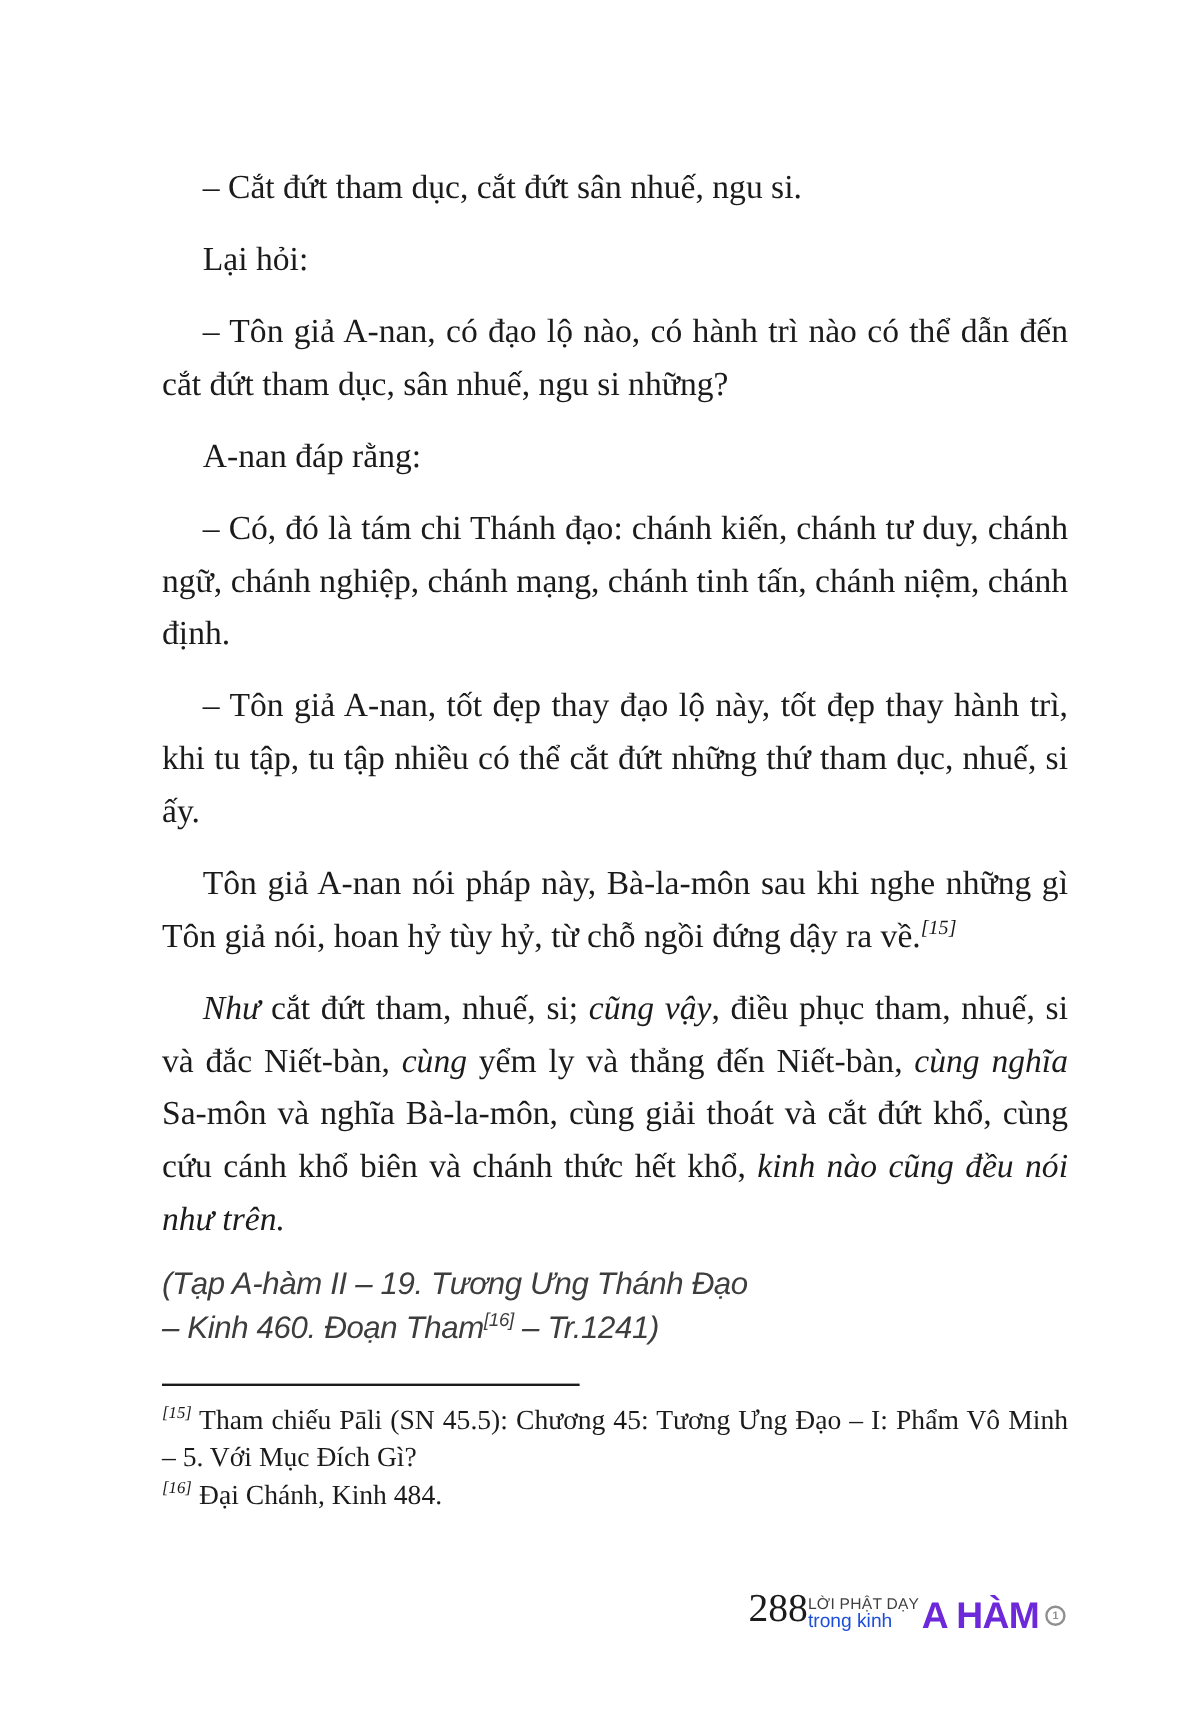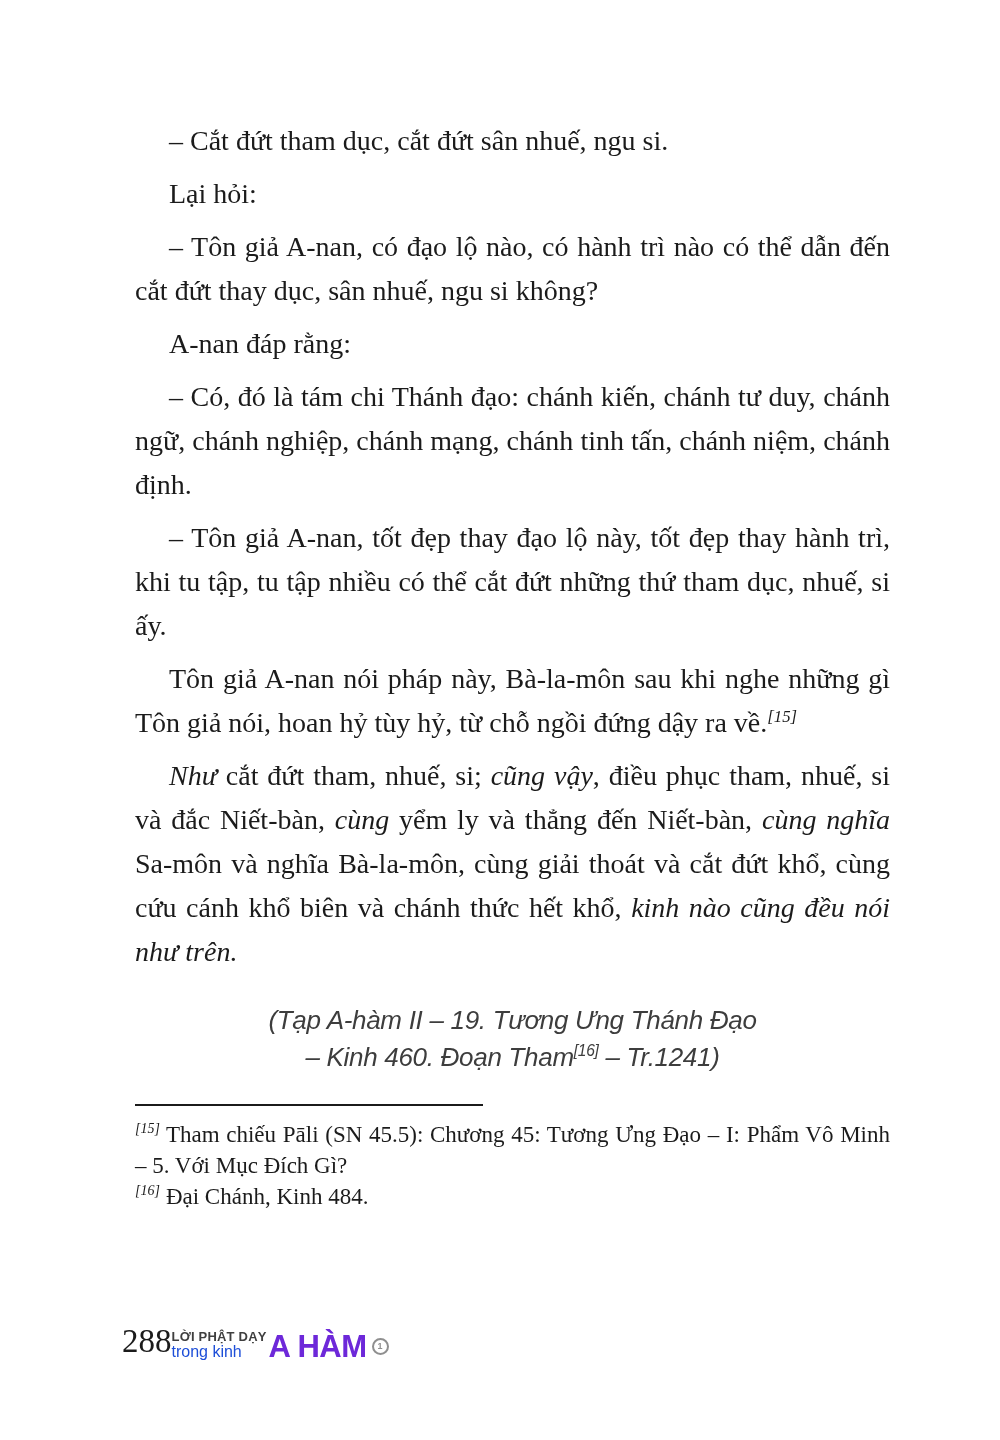--- a/index.html
+++ b/index.html
@@ -16,33 +16,33 @@
     position: absolute;
     left: 135px;
     top: 119px;
     width: 755px;
   }
   p.para {
     font-size: 28px;
     line-height: 44px;
     text-align: justify;
     text-indent: 34px;
-    margin: 0 0 9px 0;
+    margin: 16px 0 9px 0;
     color: #1b1b1b;
   }
   p.para .it { font-style: italic; }
   p.para sup, .cite sup {
     font-size: 60%;
     vertical-align: super;
     line-height: 0;
     font-style: italic;
   }
   .citation {
-    margin-top: 28px;
-    text-align: center;
+    margin-top: 12px;
+    text-align: left;
     font-family: "Liberation Sans", sans-serif;
     font-style: italic;
     font-size: 26px;
     line-height: 37px;
     color: #3d3d3d;
     letter-spacing: -0.3px;
   }
   .fn-rule {
     width: 348px;
     height: 0;
@@ -59,46 +59,46 @@
   }
   .fn-marker {
     font-style: italic;
     font-size: 14px;
     vertical-align: super;
     line-height: 0;
     margin-right: 6px;
   }
   .footer {
     position: absolute;
-    left: 122px;
+    left: 135px;
     right: 112px;
     top: 1320px;
     display: flex;
-    justify-content: flex-start;
+    justify-content: flex-end;
     align-items: flex-end;
   }
   .page-number {
     font-size: 33px;
     line-height: 42px;
     color: #1b1b1b;
     font-family: "Liberation Serif", serif;
   }
   .logo {
     display: flex;
     align-items: center;
     font-family: "Liberation Sans", sans-serif;
   }
   .logo-left {
     text-align: left;
     margin-right: 2px;
     padding-bottom: 2px;
   }
   .logo-line1 {
     font-size: 13px;
-    font-weight: bold;
+    font-weight: normal;
     color: #3f3f3f;
     letter-spacing: 0.2px;
     line-height: 14px;
   }
   .logo-line2 {
     font-size: 16px;
     color: #1d4ed8;
     line-height: 16px;
   }
   .logo-title {
@@ -124,21 +124,21 @@
   }
 </style>
 </head>
 <body>
 
 <div class="content">
 
   <div>
       <p class="para"><span>– Cắt đứt tham dục, cắt đứt sân nhuế, ngu si.</span></p>
       <p class="para"><span>Lại hỏi:</span></p>
-      <p class="para"><span>– Tôn giả A-nan, có đạo lộ nào, có hành trì nào có thể dẫn đến cắt đứt thay dục, sân nhuế, ngu si không?</span></p>
+      <p class="para"><span>– Tôn giả A-nan, có đạo lộ nào, có hành trì nào có thể dẫn đến cắt đứt tham dục, sân nhuế, ngu si những?</span></p>
       <p class="para"><span>A-nan đáp rằng:</span></p>
       <p class="para"><span>– Có, đó là tám chi Thánh đạo: chánh kiến, chánh tư duy, chánh ngữ, chánh nghiệp, chánh mạng, chánh tinh tấn, chánh niệm, chánh định.</span></p>
       <p class="para"><span>– Tôn giả A-nan, tốt đẹp thay đạo lộ này, tốt đẹp thay hành trì, khi tu tập, tu tập nhiều có thể cắt đứt những thứ tham dục, nhuế, si ấy.</span></p>
       <p class="para"><span>Tôn giả A-nan nói pháp này, Bà-la-môn sau khi nghe những gì Tôn giả nói, hoan hỷ tùy hỷ, từ chỗ ngồi đứng dậy ra về.</span><sup class="it">[15]</sup></p>
       <p class="para"><span class="it">Như</span><span> cắt đứt tham, nhuế, si; </span><span class="it">cũng vậy</span><span>, điều phục tham, nhuế, si và đắc Niết-bàn, </span><span class="it">cùng</span><span> yểm ly và thẳng đến Niết-bàn, </span><span class="it">cùng nghĩa</span><span> Sa-môn và nghĩa Bà-la-môn, cùng giải thoát và cắt đứt khổ, cùng cứu cánh khổ biên và chánh thức hết khổ, </span><span class="it">kinh nào cũng đều nói như trên.</span></p>
     </div>
 
   <div class="citation">
     <div class="cite">(Tạp A-hàm II – 19. Tương Ưng Thánh Đạo</div>
     <div class="cite"><span>– Kinh 460. Đoạn Tham</span><sup>[16]</sup><span> – Tr.1241)</span></div>

